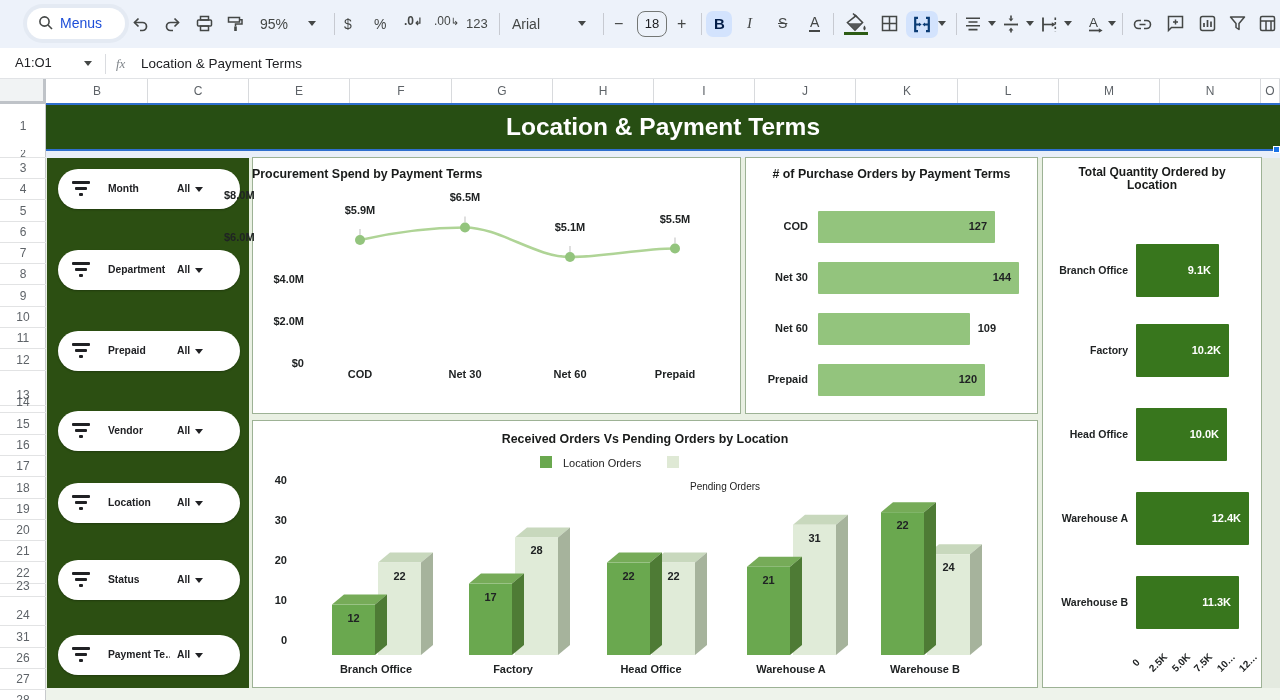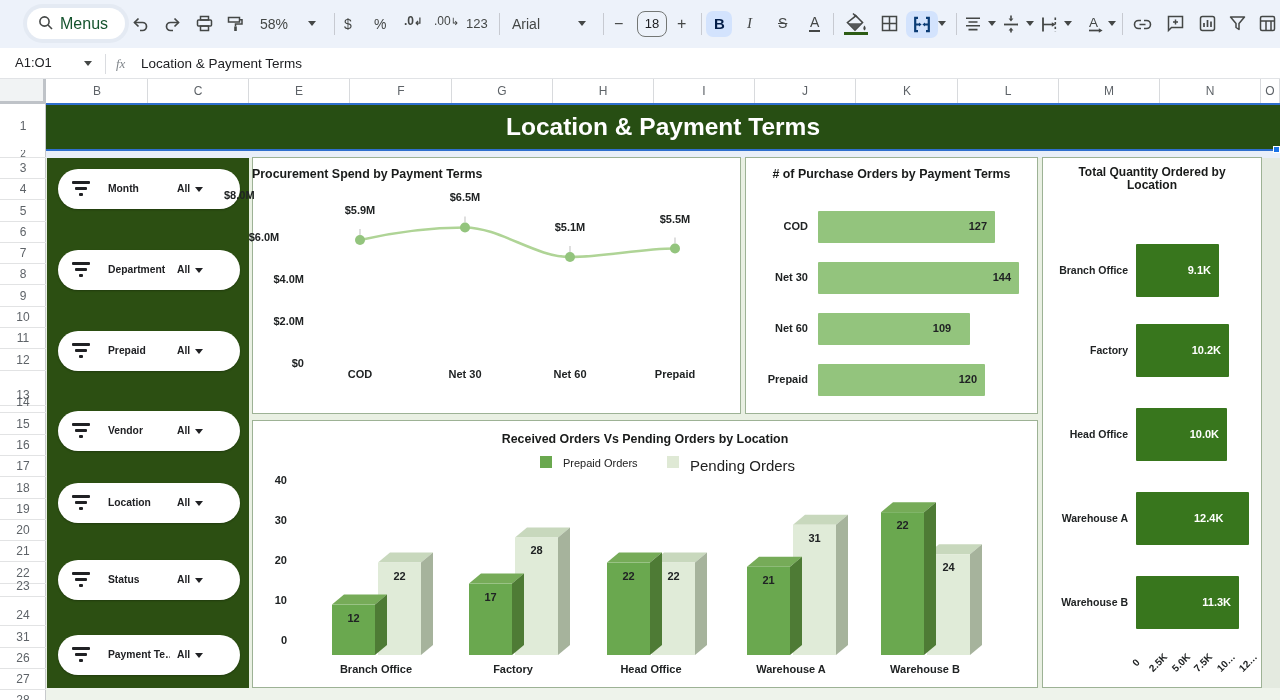--- a/index.html
+++ b/index.html
@@ -21,40 +21,40 @@
 </style>
 </head>
 <body>
 
 <div class="abs" style="left:0;top:0;width:1280px;height:48px;background:#edf2fa"></div>
 <div class="abs" style="left:27px;top:8px;width:98px;height:31px;background:#fff;border-radius:16px;box-shadow:0 0 0 4px #e4eaf3"></div>
 <svg class="abs" style="left:38px;top:15px" width="16" height="16" viewBox="0 0 16 16">
     <circle cx="6.5" cy="6.5" r="4.6" fill="none" stroke="#444746" stroke-width="1.6"></circle>
     <line x1="10" y1="10" x2="14" y2="14" stroke="#444746" stroke-width="1.6"></line>
   </svg>
-<div class="abs tbtxt" style="left:60px;top:15px;font-size:16px;color:#14532d">Menus</div>
+<div class="abs tbtxt" style="left:60px;top:15px;font-size:14px;color:#1d4ed8">Menus</div>
 <svg class="abs" style="left:131px;top:15px" width="19" height="19" viewBox="0 0 19 19">
     <path d="M7.5 3.5 L3.5 7.5 L7.5 11.5" stroke="#444746" stroke-width="1.7" fill="none"></path>
     <path d="M3.5 7.5 H11.5 a4 4 0 0 1 0 8 H9" stroke="#444746" stroke-width="1.7" fill="none"></path>
   </svg>
 <svg class="abs" style="left:163px;top:15px" width="19" height="19" viewBox="0 0 19 19">
     <path d="M11.5 3.5 L15.5 7.5 L11.5 11.5" stroke="#444746" stroke-width="1.7" fill="none"></path>
     <path d="M15.5 7.5 H7.5 a4 4 0 0 0 0 8 H10" stroke="#444746" stroke-width="1.7" fill="none"></path>
   </svg>
 <svg class="abs" style="left:195px;top:14px" width="19" height="19" viewBox="0 0 19 19">
     <rect x="5.5" y="2.5" width="8" height="3.5" stroke="#444746" stroke-width="1.5" fill="none"></rect>
     <rect x="2.5" y="6" width="14" height="6" rx="1" stroke="#444746" stroke-width="1.5" fill="none"></rect>
     <rect x="5.5" y="12" width="8" height="4.5" stroke="#444746" stroke-width="1.5" fill="none"></rect>
   </svg>
 <svg class="abs" style="left:226px;top:14px" width="19" height="19" viewBox="0 0 19 19">
     <rect x="2.5" y="3.5" width="11" height="4.5" stroke="#444746" stroke-width="1.5" fill="none"></rect>
     <path d="M13.5 5.75 H16 V10 H9.5 v2.5" stroke="#444746" stroke-width="1.5" fill="none"></path>
     <rect x="8.2" y="12.5" width="2.6" height="4.5" fill="#444746"></rect>
   </svg>
-<div class="abs tbtxt" style="left:260px;top:16px">58%</div>
+<div class="abs tbtxt" style="left:260px;top:16px">95%</div>
 <div class="abs caret" style="left:308px;top:21px"></div>
 <div class="vdiv" style="left:334px"></div>
 <div class="abs tbtxt" style="left:344px;top:16px">$</div>
 <div class="abs tbtxt" style="left:374px;top:16px">%</div>
 <div class="abs tbtxt" style="left:404px;top:14px;font-size:12px;font-weight:bold">.0<span style="font-size:10px">↲</span></div>
 <div class="abs tbtxt" style="left:434px;top:14px;font-size:12px;font-weight:normal">.00<span style="font-size:10px">↳</span></div>
 <div class="abs tbtxt" style="left:466px;top:16px;font-size:13px">123</div>
 <div class="vdiv" style="left:499px"></div>
 <div class="abs tbtxt" style="left:512px;top:16px">Arial</div>
 <div class="abs caret" style="left:578px;top:21px"></div>
@@ -269,21 +269,21 @@
     <div class="all">All</div>
     <div class="pc"></div>
   </div>
 
 <div class="panel" style="left:252px;top:157px;width:489px;height:257px"></div>
 <div class="panel" style="left:745px;top:157px;width:293px;height:257px"></div>
 <div class="panel" style="left:1042px;top:157px;width:220px;height:531px"></div>
 <div class="panel" style="left:252px;top:420px;width:786px;height:268px"></div>
 <div class="ct" style="left:252px;top:167px;width:489px;text-align:left">Procurement Spend by Payment Terms</div>
 <div class="axlbl" style="left:224px;top:189px;width:80px;text-align:left">$8.0M</div>
-<div class="axlbl" style="left:224px;top:231px;width:80px;text-align:center">$6.0M</div>
+<div class="axlbl" style="left:224px;top:231px;width:80px;text-align:left">$6.0M</div>
 <div class="axlbl" style="left:224px;top:273px;width:80px;text-align:right">$4.0M</div>
 <div class="axlbl" style="left:224px;top:315px;width:80px;text-align:right">$2.0M</div>
 <div class="axlbl" style="left:224px;top:357px;width:80px;text-align:right">$0</div>
 <div class="axlbl" style="left:320px;top:368px;width:80px;text-align:center">COD</div>
 <div class="axlbl" style="left:425px;top:368px;width:80px;text-align:center">Net 30</div>
 <div class="axlbl" style="left:530px;top:368px;width:80px;text-align:center">Net 60</div>
 <div class="axlbl" style="left:635px;top:368px;width:80px;text-align:center">Prepaid</div>
 <svg class="abs" style="left:253px;top:158px" width="487" height="255">
     <path d="M107,82 C142,74 177,69.5 212,69.5 S282,99 317,99 S387,90.5 422,90.5" fill="none" stroke="#afd496" stroke-width="2.6"></path>
     <line x1="107" y1="71.0" x2="107" y2="77.0" stroke="#c9c9c9" stroke-width="1.2"></line>
@@ -301,51 +301,51 @@
 <div class="axlbl" style="left:635px;top:213px;width:80px;text-align:center;font-size:11px">$5.5M</div>
 <div class="ct" style="left:745px;top:167px;width:293px;text-align:center"># of Purchase Orders by Payment Terms</div>
 <div class="abs" style="left:818px;top:211px;width:177px;height:32px;background:#93c47d;border-radius:1px"></div>
 <div class="axlbl" style="left:728px;top:220px;width:80px;text-align:right">COD</div>
 <div class="axlbl" style="left:947px;top:220px;width:40px;text-align:right">127</div>
 <div class="abs" style="left:818px;top:262px;width:201px;height:32px;background:#93c47d;border-radius:1px"></div>
 <div class="axlbl" style="left:728px;top:271px;width:80px;text-align:right">Net 30</div>
 <div class="axlbl" style="left:971px;top:271px;width:40px;text-align:right">144</div>
 <div class="abs" style="left:818px;top:313px;width:152px;height:32px;background:#93c47d;border-radius:1px"></div>
 <div class="axlbl" style="left:728px;top:322px;width:80px;text-align:right">Net 60</div>
-<div class="axlbl" style="left:922px;top:322px;width:40px;text-align:center">109</div>
+<div class="axlbl" style="left:956px;top:322px;width:40px;text-align:right">109</div>
 <div class="abs" style="left:818px;top:364px;width:167px;height:32px;background:#93c47d;border-radius:1px"></div>
 <div class="axlbl" style="left:728px;top:373px;width:80px;text-align:right">Prepaid</div>
 <div class="axlbl" style="left:937px;top:373px;width:40px;text-align:right">120</div>
 <div class="ct" style="left:1042px;top:166px;width:220px;text-align:center;font-size:12px;line-height:13px">Total Quantity Ordered by<br>Location</div>
 <div class="abs" style="left:1136px;top:244px;width:83px;height:53px;background:#38761d;border-radius:1px"></div>
 <div class="axlbl" style="left:1038px;top:264px;width:90px;text-align:right;font-size:10.5px">Branch Office</div>
 <div class="axlbl" style="left:1164px;top:264px;width:47px;text-align:right;color:#fff">9.1K</div>
 <div class="abs" style="left:1136px;top:324px;width:93px;height:53px;background:#38761d;border-radius:1px"></div>
 <div class="axlbl" style="left:1038px;top:344px;width:90px;text-align:right;font-size:10.5px">Factory</div>
 <div class="axlbl" style="left:1174px;top:344px;width:47px;text-align:right;color:#fff">10.2K</div>
 <div class="abs" style="left:1136px;top:408px;width:91px;height:53px;background:#38761d;border-radius:1px"></div>
 <div class="axlbl" style="left:1038px;top:428px;width:90px;text-align:right;font-size:10.5px">Head Office</div>
 <div class="axlbl" style="left:1172px;top:428px;width:47px;text-align:right;color:#fff">10.0K</div>
 <div class="abs" style="left:1136px;top:492px;width:113px;height:53px;background:#38761d;border-radius:1px"></div>
 <div class="axlbl" style="left:1038px;top:512px;width:90px;text-align:right;font-size:10.5px">Warehouse A</div>
-<div class="axlbl" style="left:1194px;top:512px;width:47px;color:#fff">12.4K</div>
+<div class="axlbl" style="left:1194px;top:512px;width:47px;text-align:right;color:#fff">12.4K</div>
 <div class="abs" style="left:1136px;top:576px;width:103px;height:53px;background:#38761d;border-radius:1px"></div>
 <div class="axlbl" style="left:1038px;top:596px;width:90px;text-align:right;font-size:10.5px">Warehouse B</div>
 <div class="axlbl" style="left:1184px;top:596px;width:47px;text-align:right;color:#fff">11.3K</div>
 <div class="axlbl" style="left:1116px;top:657px;width:40px;text-align:center;font-size:10px;transform:rotate(-45deg)">0</div>
 <div class="axlbl" style="left:1138px;top:657px;width:40px;text-align:center;font-size:10px;transform:rotate(-45deg)">2.5K</div>
 <div class="axlbl" style="left:1161px;top:657px;width:40px;text-align:center;font-size:10px;transform:rotate(-45deg)">5.0K</div>
 <div class="axlbl" style="left:1183px;top:657px;width:40px;text-align:center;font-size:10px;transform:rotate(-45deg)">7.5K</div>
 <div class="axlbl" style="left:1206px;top:657px;width:40px;text-align:center;font-size:10px;transform:rotate(-45deg)">10…</div>
 <div class="axlbl" style="left:1228px;top:657px;width:40px;text-align:center;font-size:10px;transform:rotate(-45deg)">12…</div>
 <div class="ct" style="left:252px;top:432px;width:786px;text-align:center">Received Orders Vs Pending Orders by Location</div>
 <div class="abs" style="left:540px;top:456px;width:12px;height:12px;background:#6aa84f"></div>
-<div class="abs" style="left:563px;top:457px;font-size:11px;color:#222">Prepaid Orders</div>
+<div class="abs" style="left:563px;top:457px;font-size:11px;color:#222">Location Orders</div>
 <div class="abs" style="left:667px;top:456px;width:12px;height:12px;background:#dfe9d5"></div>
-<div class="abs" style="left:690px;top:457px;font-size:15px;color:#222">Pending Orders</div>
+<div class="abs" style="left:690px;top:481px;font-size:10px;color:#222">Pending Orders</div>
 <div class="axlbl" style="left:247px;top:474px;width:40px;text-align:right">40</div>
 <div class="axlbl" style="left:247px;top:514px;width:40px;text-align:right">30</div>
 <div class="axlbl" style="left:247px;top:554px;width:40px;text-align:right">20</div>
 <div class="axlbl" style="left:247px;top:594px;width:40px;text-align:right">10</div>
 <div class="axlbl" style="left:247px;top:634px;width:40px;text-align:right">0</div>
 <svg class="abs" style="left:253px;top:421px" width="784" height="266">
     <polygon points="125,141.60000000000002 137,131.60000000000002 180,131.60000000000002 168,141.60000000000002" fill="#c8d8bd"></polygon>
     <polygon points="168,141.60000000000002 180,131.60000000000002 180,224 168,234" fill="#a6b39c"></polygon>
     <rect x="125" y="141.60000000000002" width="43" height="92.39999999999998" fill="#e0ebd8"></rect>
     <polygon points="79,183.60000000000002 91,173.60000000000002 134,173.60000000000002 122,183.60000000000002" fill="#76ab58"></polygon>

